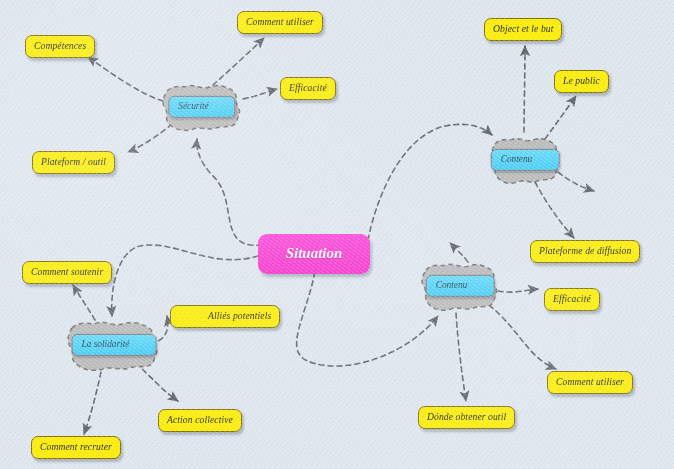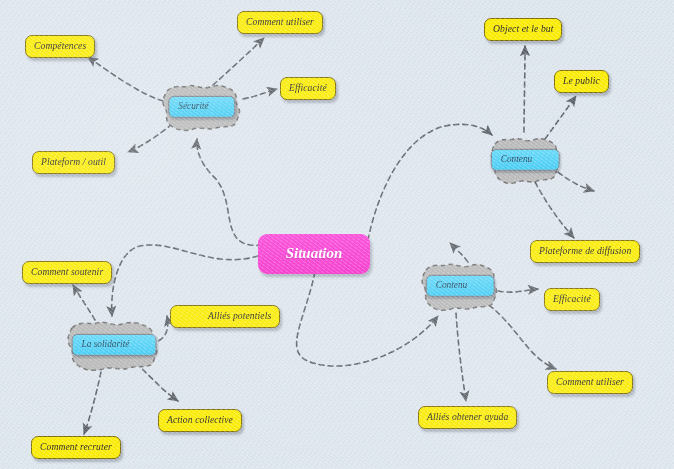--- a/index.html
+++ b/index.html
@@ -176,16 +176,16 @@
   <div class="leaf" style="left:554px;top:70px;">Le public</div>
   <div class="leaf" style="left:530px;top:240px;">Plateforme de diffusion</div>
 
   <div class="leaf" style="left:22px;top:261px;">Comment soutenir</div>
   <div class="leaf" style="left:170px;top:305px;padding-left:37px;">Alliés potentiels</div>
   <div class="leaf" style="left:158px;top:409px;">Action collective</div>
   <div class="leaf" style="left:31px;top:436px;">Comment recruter</div>
 
   <div class="leaf" style="left:544px;top:288px;">Efficacité</div>
   <div class="leaf" style="left:547px;top:371px;">Comment utiliser</div>
-  <div class="leaf" style="left:418px;top:406px;">Alliés obtener ayuda</div>
+  <div class="leaf" style="left:418px;top:406px;">Dónde obtener outil</div>
 
   <div id="texture"></div>
 </div>
 
 </body></html>

